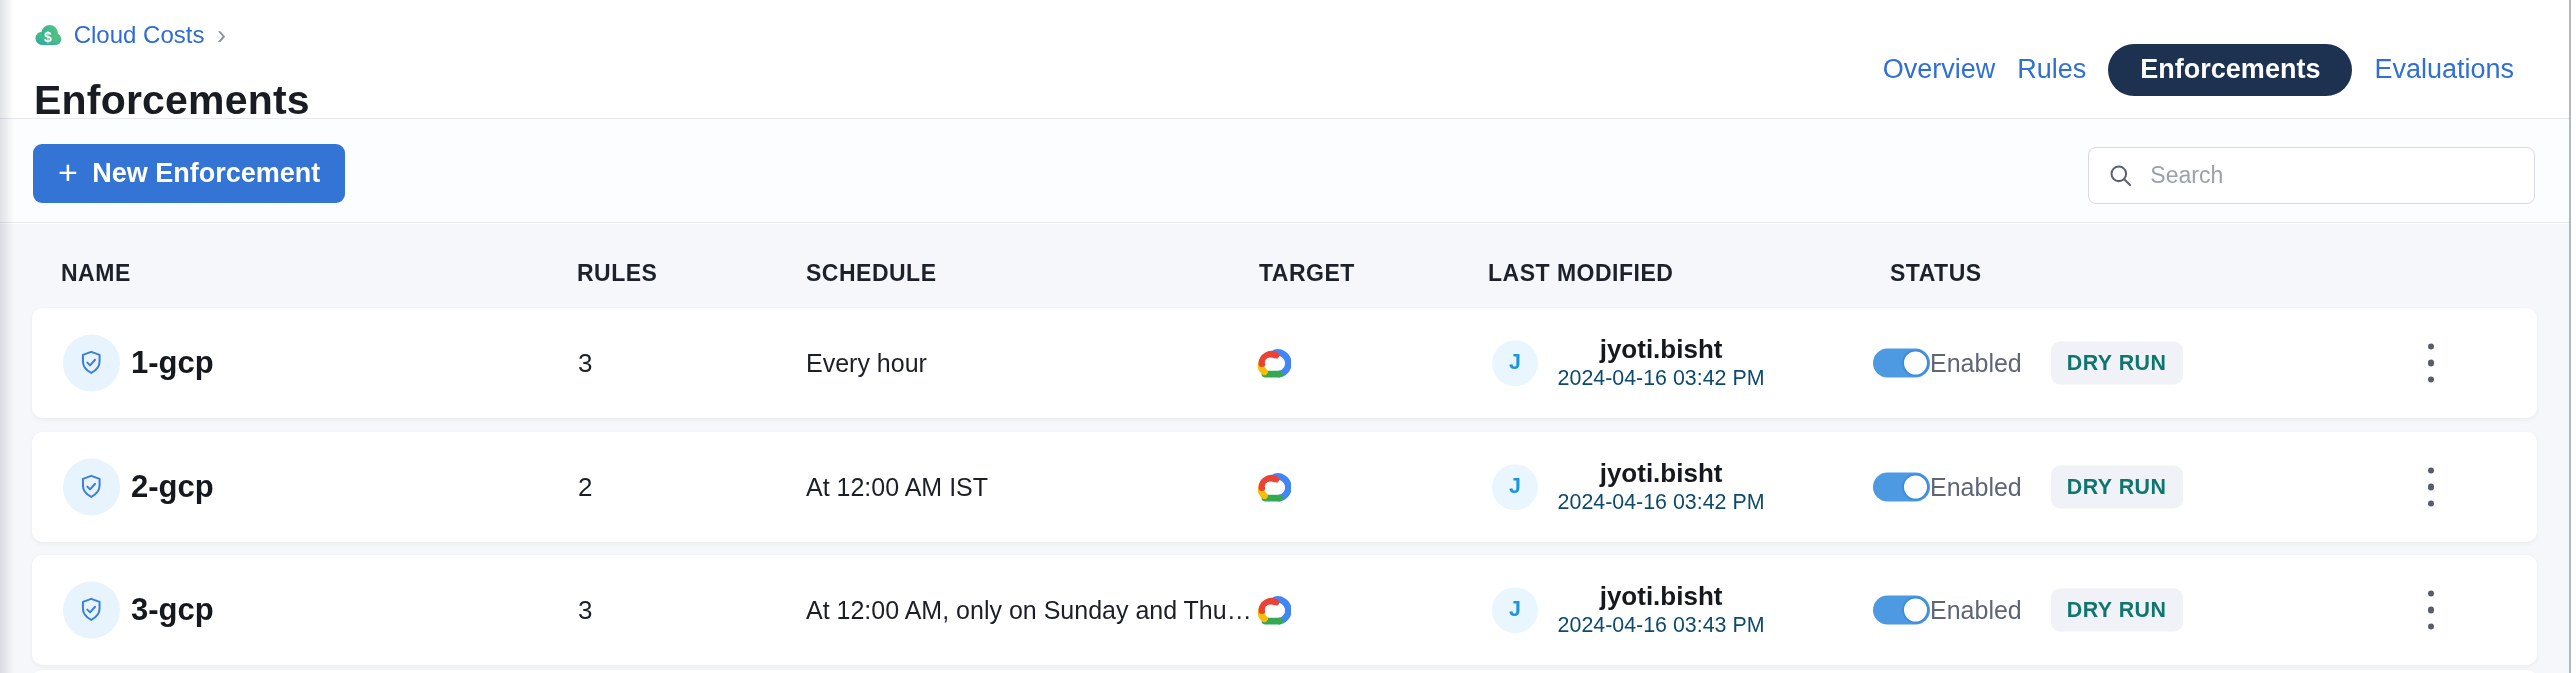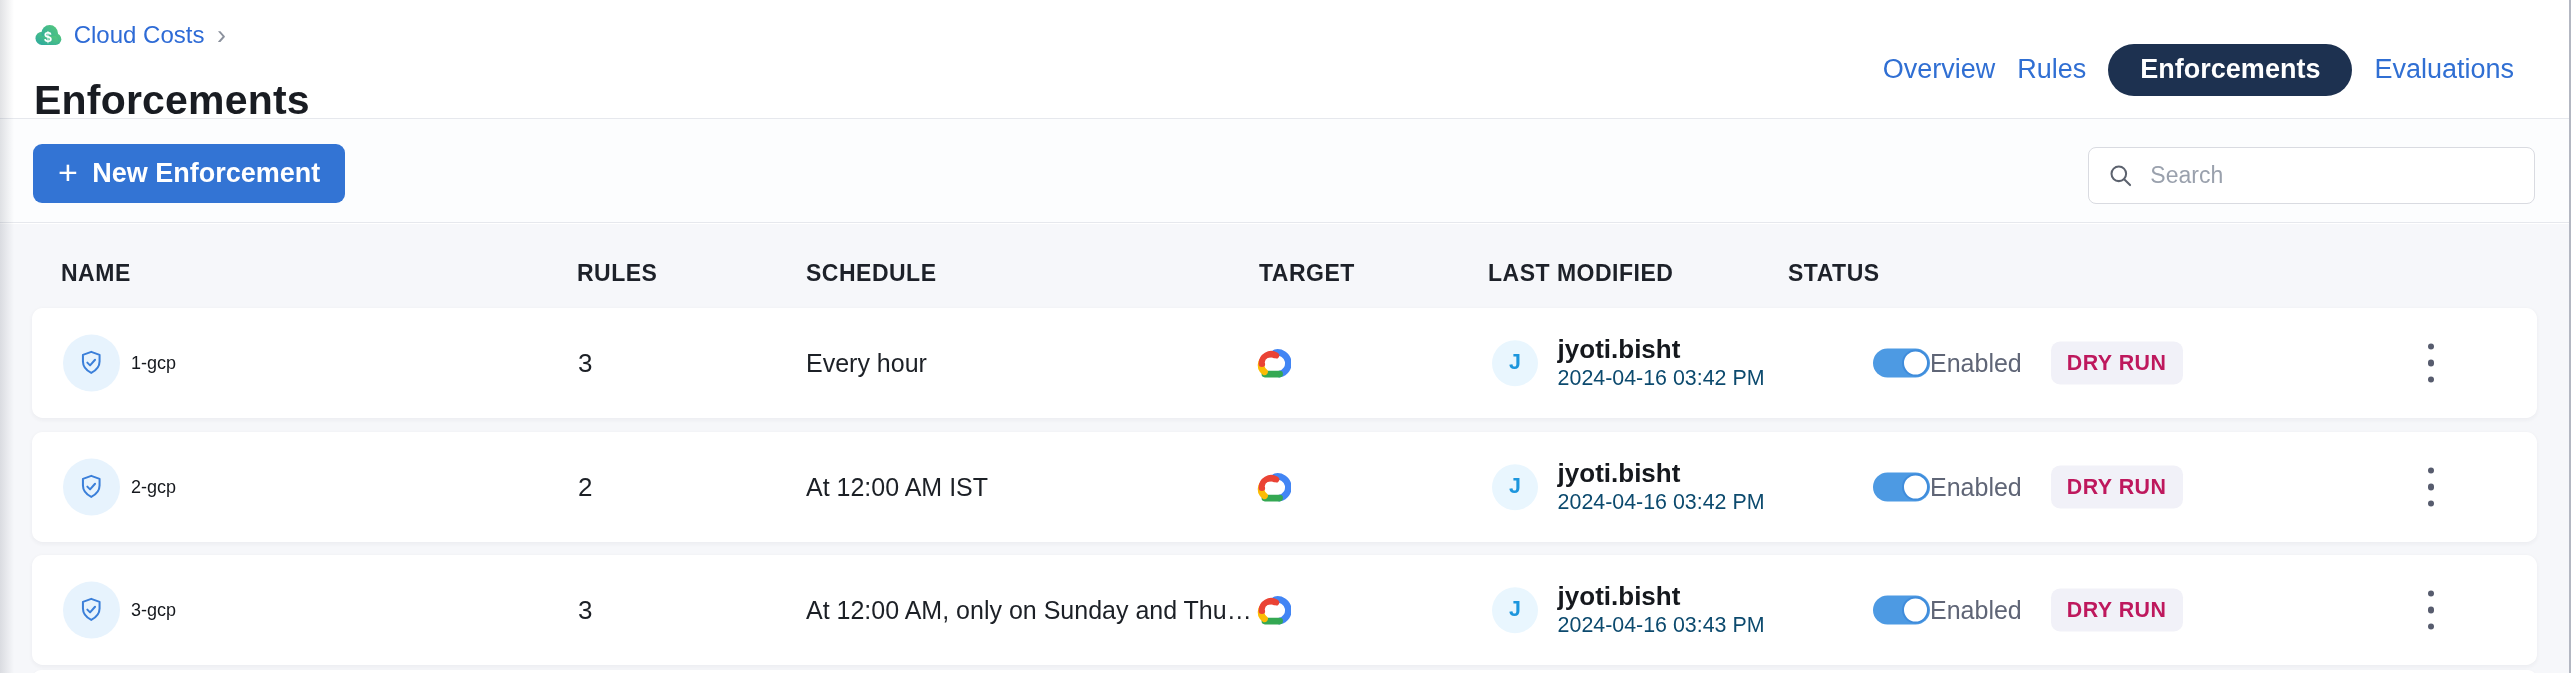--- a/index.html
+++ b/index.html
@@ -29,45 +29,45 @@
   .plus{font-size:34px;font-weight:400;line-height:1;margin-top:-2.7px;}
   .search{position:absolute;right:41px;top:28px;width:447px;height:57px;box-sizing:border-box;background:#fff;
           border:1.8px solid #d9dbe1;border-radius:8px;display:flex;align-items:center;gap:14.3px;padding:0 18px;}
   .search input{border:none;outline:none;flex:1;font-size:23px;color:#3a3f4a;background:transparent;
                 font-family:"Liberation Sans",sans-serif;}
   .search input::placeholder{color:#9aa1ad;}
 
   
   .table{position:absolute;top:224px;left:0;right:0;bottom:0;background:#f6f7fa;}
   .th{position:absolute;top:36px;font-size:23px;font-weight:700;color:#1d2129;letter-spacing:0.5px;white-space:nowrap;}
-  .th-name{left:61px}.th-rules{left:577px}.th-schedule{left:806px}.th-target{left:1259px}.th-lastmod{left:1488px}.th-status{left:1788px}
+  .th-name{left:61px}.th-rules{left:577px}.th-schedule{left:806px}.th-target{left:1259px}.th-lastmod{left:1488px}.th-status{left:1890px}
 
   .card{position:absolute;left:32px;width:2505px;height:110px;background:#fff;border-radius:10.7px;
         box-shadow:0 1.8px 4.5px rgba(33,43,64,.05);cursor:pointer;}
   .card.r0{top:84px}.card.r1{top:208px}.card.r2{top:331px}
   .card.sliver{top:446px;height:9px;border-radius:9px 9px 0 0;cursor:default;}
   .vc{position:absolute;top:50%;transform:translateY(-50%);}
   .cell-iconwrap{left:31px;width:57px;height:57px;border-radius:50%;background:#e7f3fd;display:flex;align-items:center;justify-content:center;}
-  .cell-name{left:99px;font-size:18px;font-weight:400;color:#15181d;white-space:nowrap;}
+  .cell-name{left:99px;font-size:31px;font-weight:700;color:#15181d;white-space:nowrap;}
   .cell-rules{left:546px;font-size:26px;font-weight:500;color:#1c2026;}
   .cell-schedule{left:774px;font-size:25px;color:#1c2026;max-width:450px;white-space:nowrap;overflow:hidden;text-overflow:ellipsis;}
   .cell-target{left:1223px;display:flex;align-items:center;}
   .cell-lm{left:1460px;display:flex;align-items:center;gap:19.6px;}
   .avatar{width:46px;height:46px;border-radius:50%;background:#e9f6fe;color:#1d96dd;font-size:21.4px;font-weight:600;
           display:flex;align-items:center;justify-content:center;}
-  .lm-texts{display:flex;flex-direction:column;gap:6.2px;}
+  .lm-texts{display:flex;flex-direction:column;gap:6.2px;text-align:center;}
   .lm-name{font-size:26px;font-weight:700;color:#15181d;line-height:1;}
   .lm-date{font-size:21.4px;color:#0c4a6e;line-height:1;}
   .cell-status{left:1841px;display:flex;align-items:center;}
   .toggle{width:57px;height:28.5px;border-radius:15px;background:#4d9ae3;position:relative;cursor:pointer;flex:0 0 auto;}
   .knob{position:absolute;right:0.9px;top:0.9px;width:27px;height:27px;box-sizing:border-box;background:#fff;
         border:2.7px solid #3f8cdb;border-radius:50%;}
   .status-label{font-size:25px;color:#5f6576;}
   .badge{margin-left:29px;background:#f1f1f8;border-radius:9px;padding:9px 16px;font-size:21.4px;font-weight:700;
-         color:#be185d;letter-spacing:0.5px;white-space:nowrap;}
+         color:#0f766e;letter-spacing:0.5px;white-space:nowrap;}
   .kebab{left:2375px;width:48px;height:71px;display:flex;flex-direction:column;align-items:center;justify-content:center;
          gap:10.7px;cursor:pointer;}
   .dot{width:6.2px;height:6.2px;border-radius:50%;background:#575c6e;}
 </style>
 </head>
 <body>
 
 <div class="screen">
   <div class="edge-shadow"></div>
   <div class="window-edge"></div>

